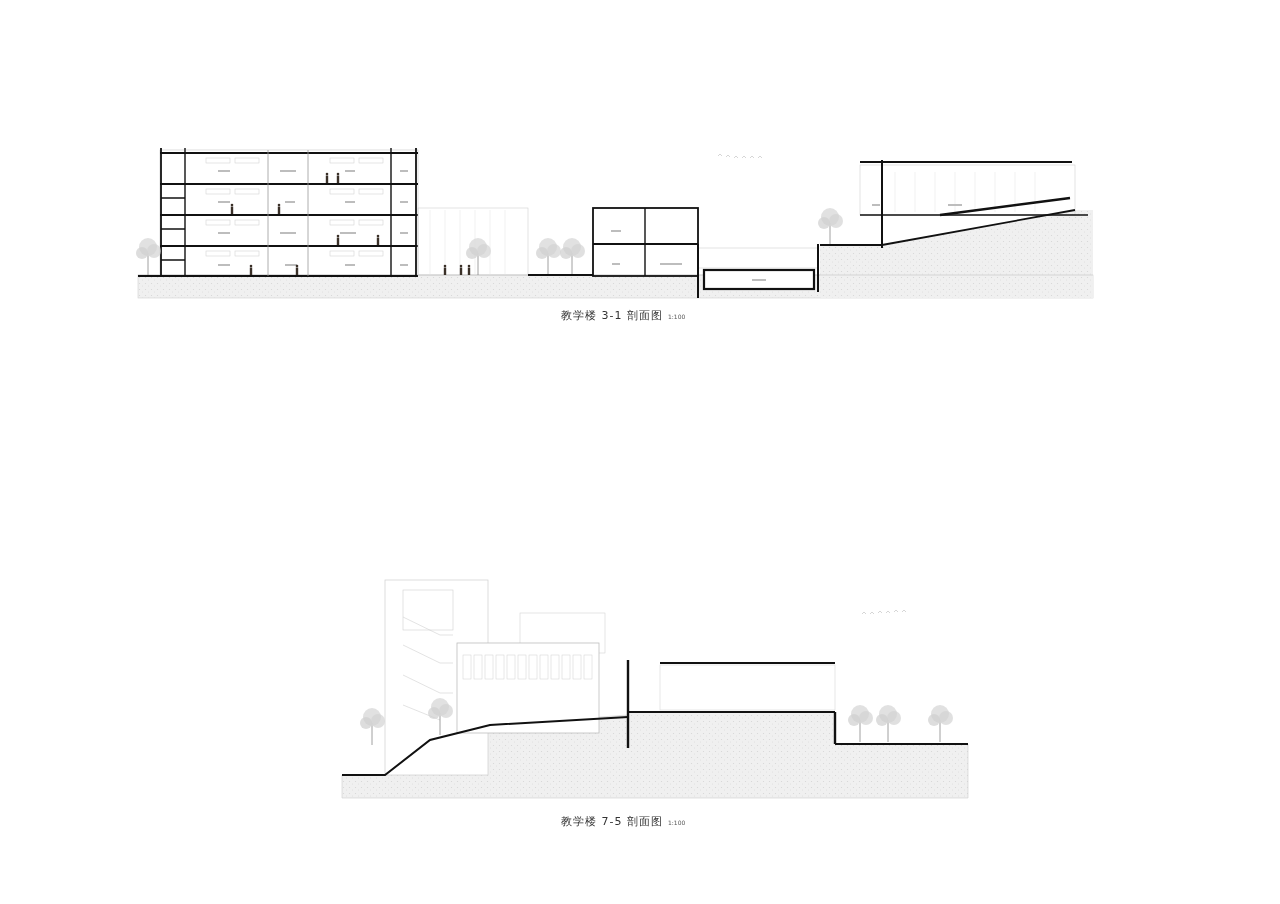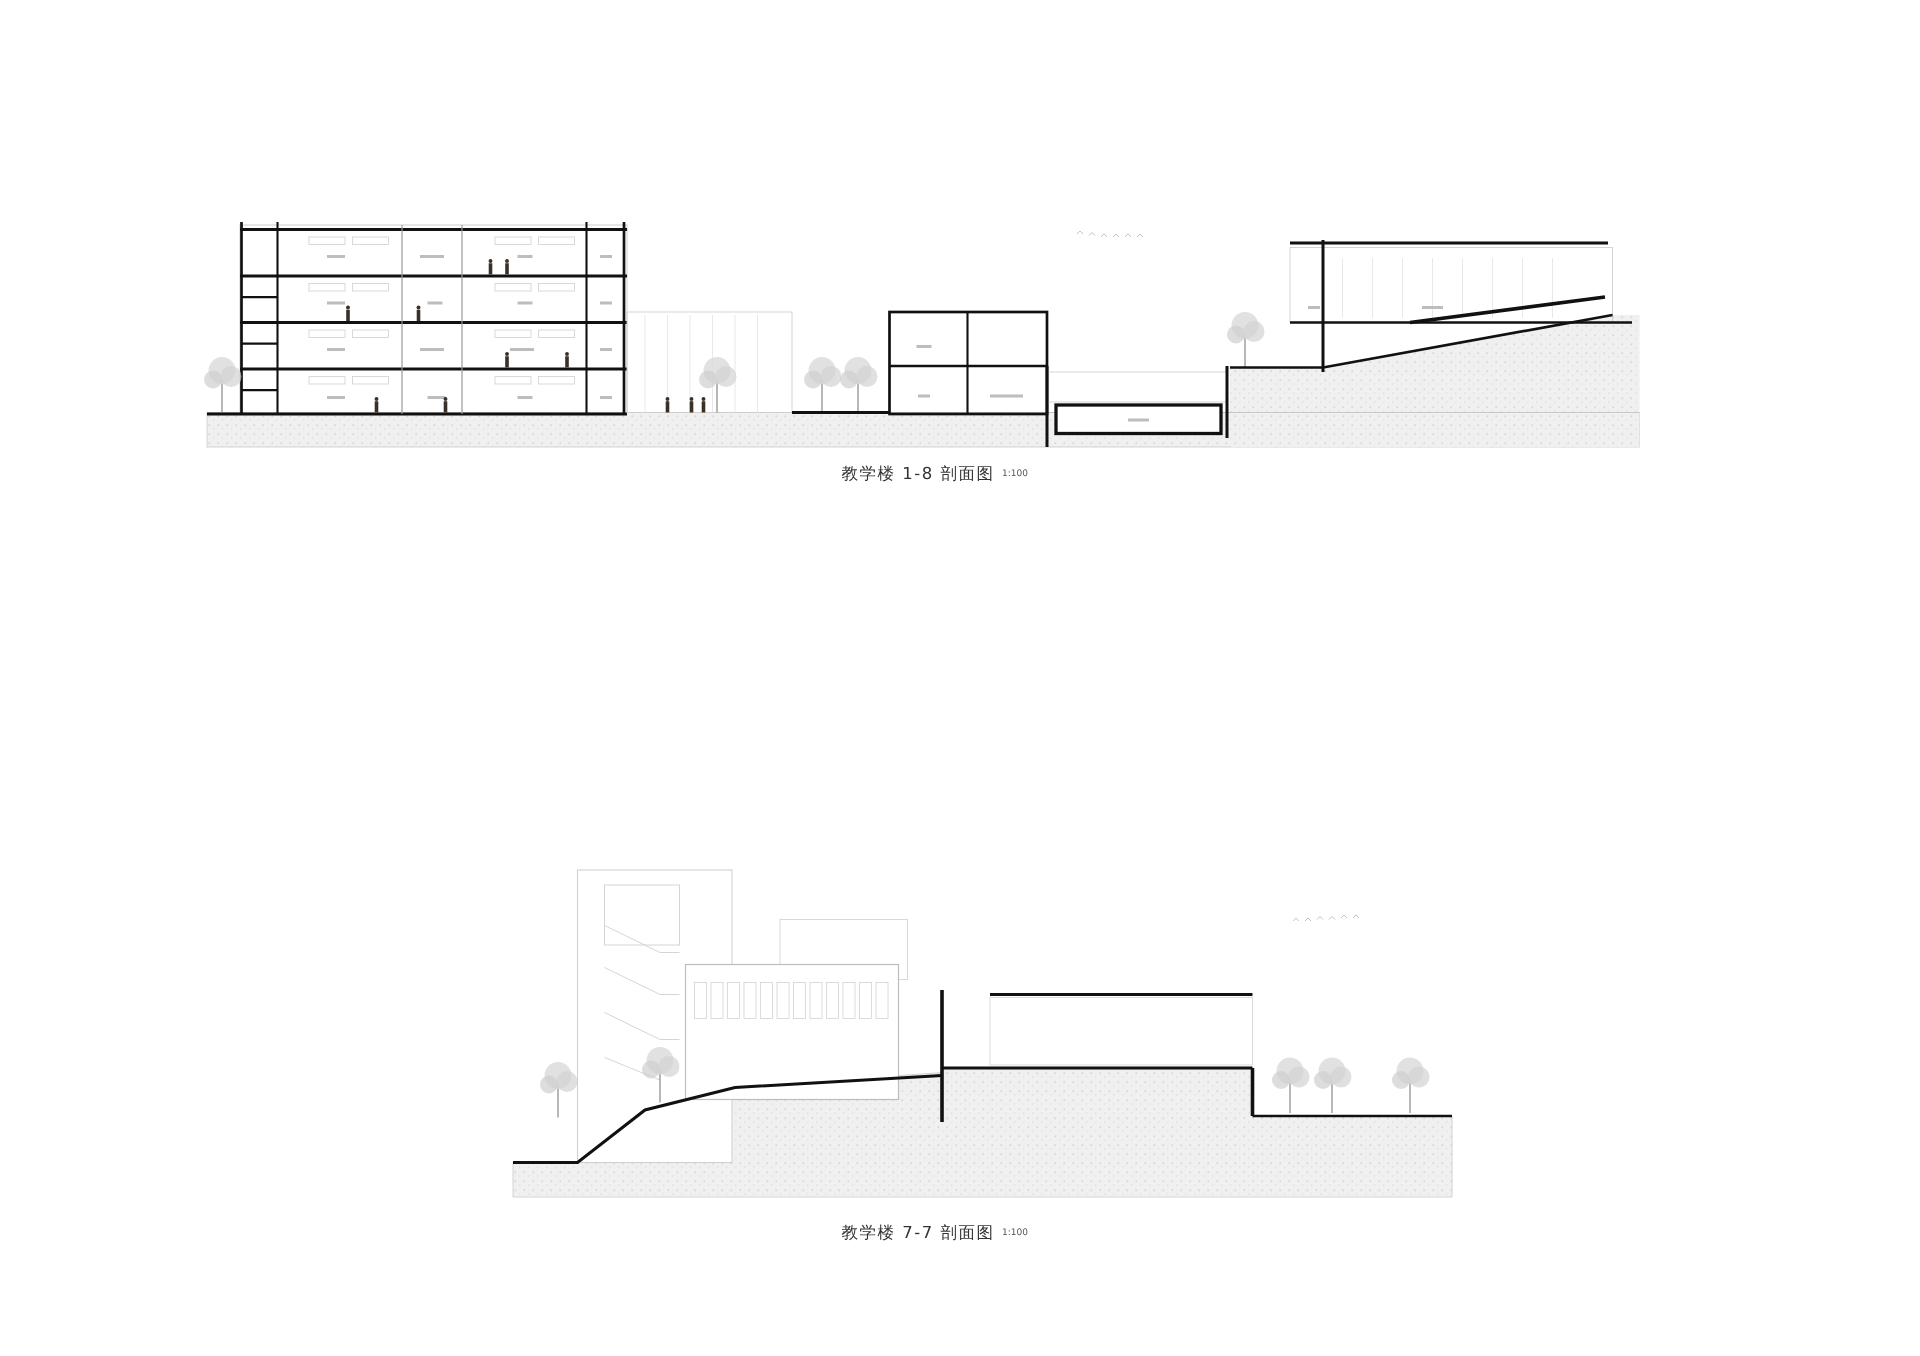--- a/index.html
+++ b/index.html
@@ -224,18 +224,18 @@
         <path d="M870 614 l2 -2 l2 2"></path>
         <path d="M878 613 l2 -2 l2 2"></path>
       <path d="M886 613 l2 -2 l2 2"></path>
         <path d="M894 612 l2 -2 l2 2"></path>
         <path d="M902 612 l2 -2 l2 2"></path>
     </g>
   </g>
 </svg>
 
 <div class="caption" style="left:561px; top:308px;">
-  <span>教学楼 1-8 剖面图</span><span class="scale">1:100</span>
+  <span>教学楼 3-1 剖面图</span><span class="scale">1:100</span>
 </div>
 
 <div class="caption" style="left:561px; top:814px;">
-  <span>教学楼 7-7 剖面图</span><span class="scale">1:100</span>
+  <span>教学楼 7-5 剖面图</span><span class="scale">1:100</span>
 </div>
 
 </body></html>

